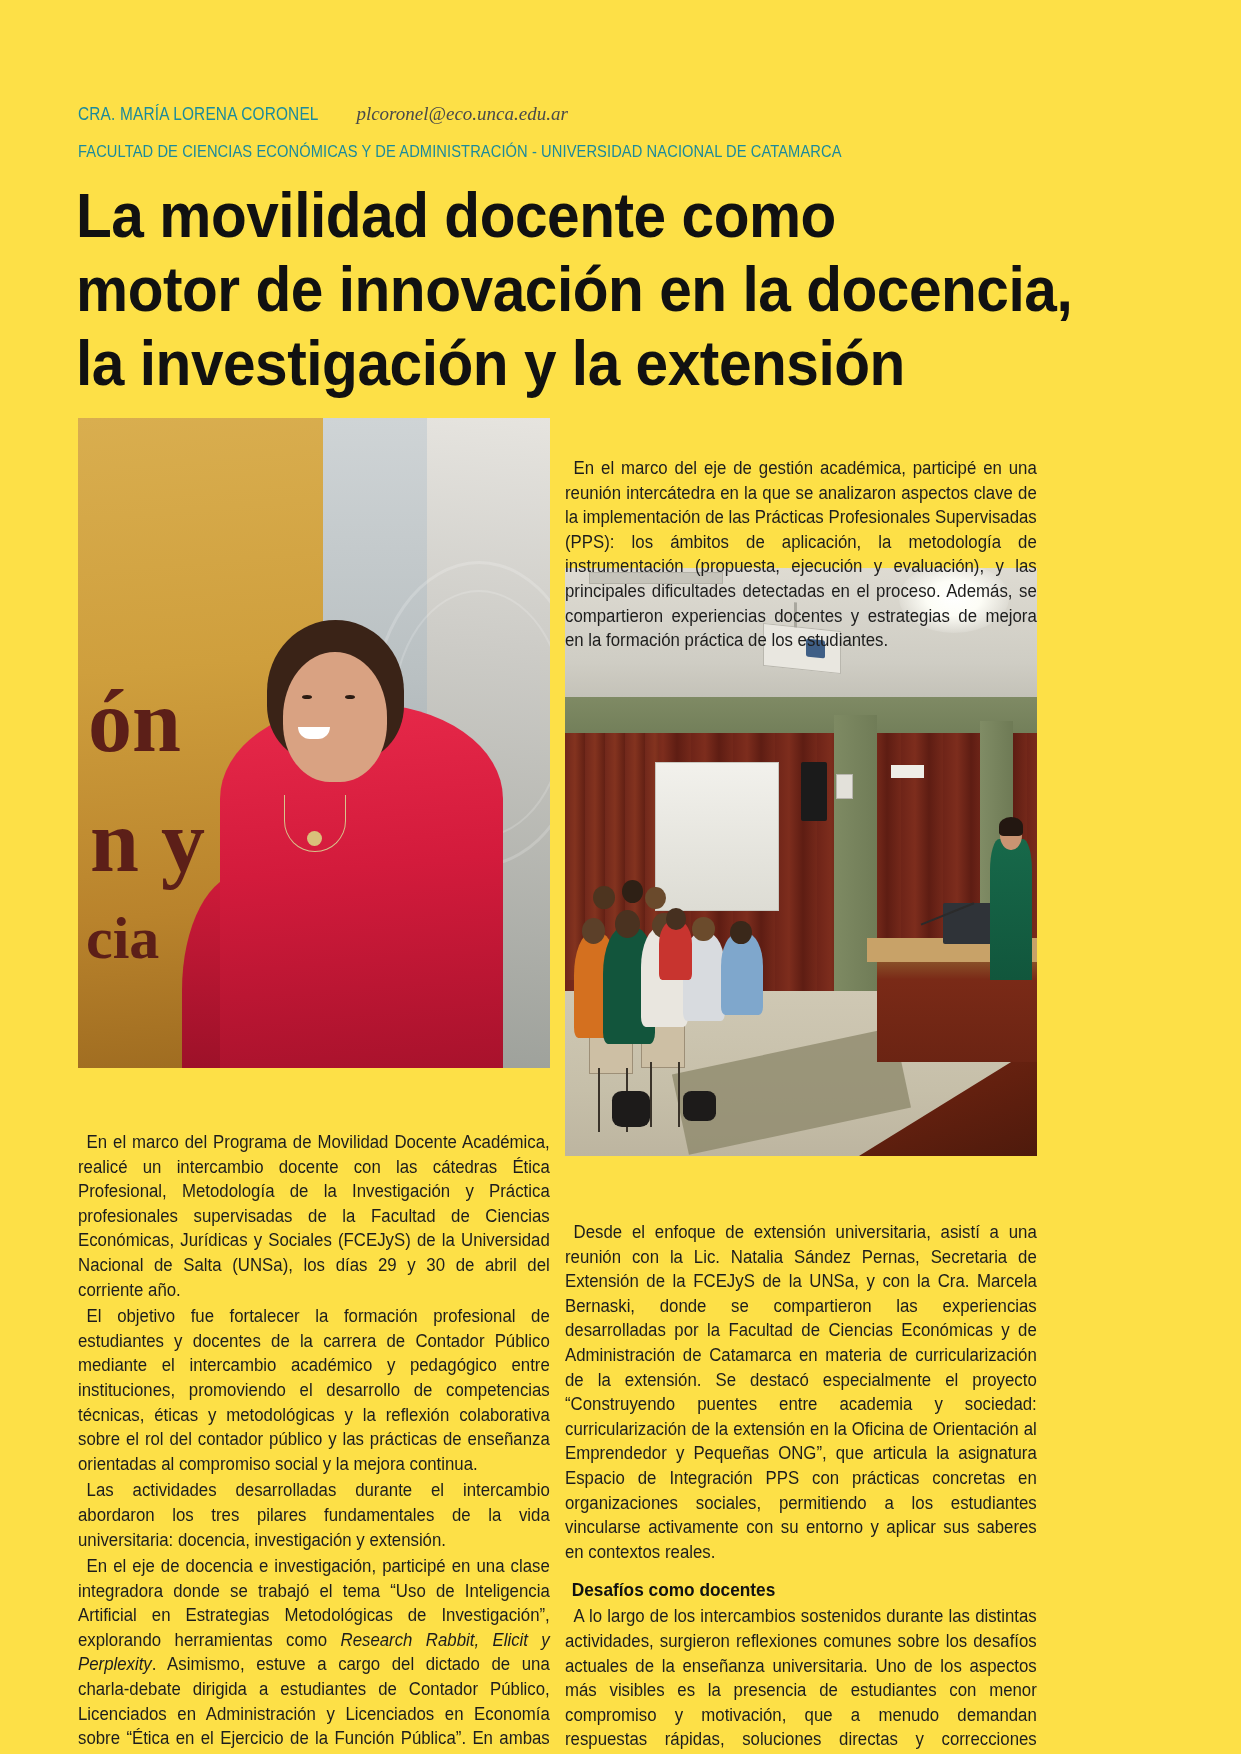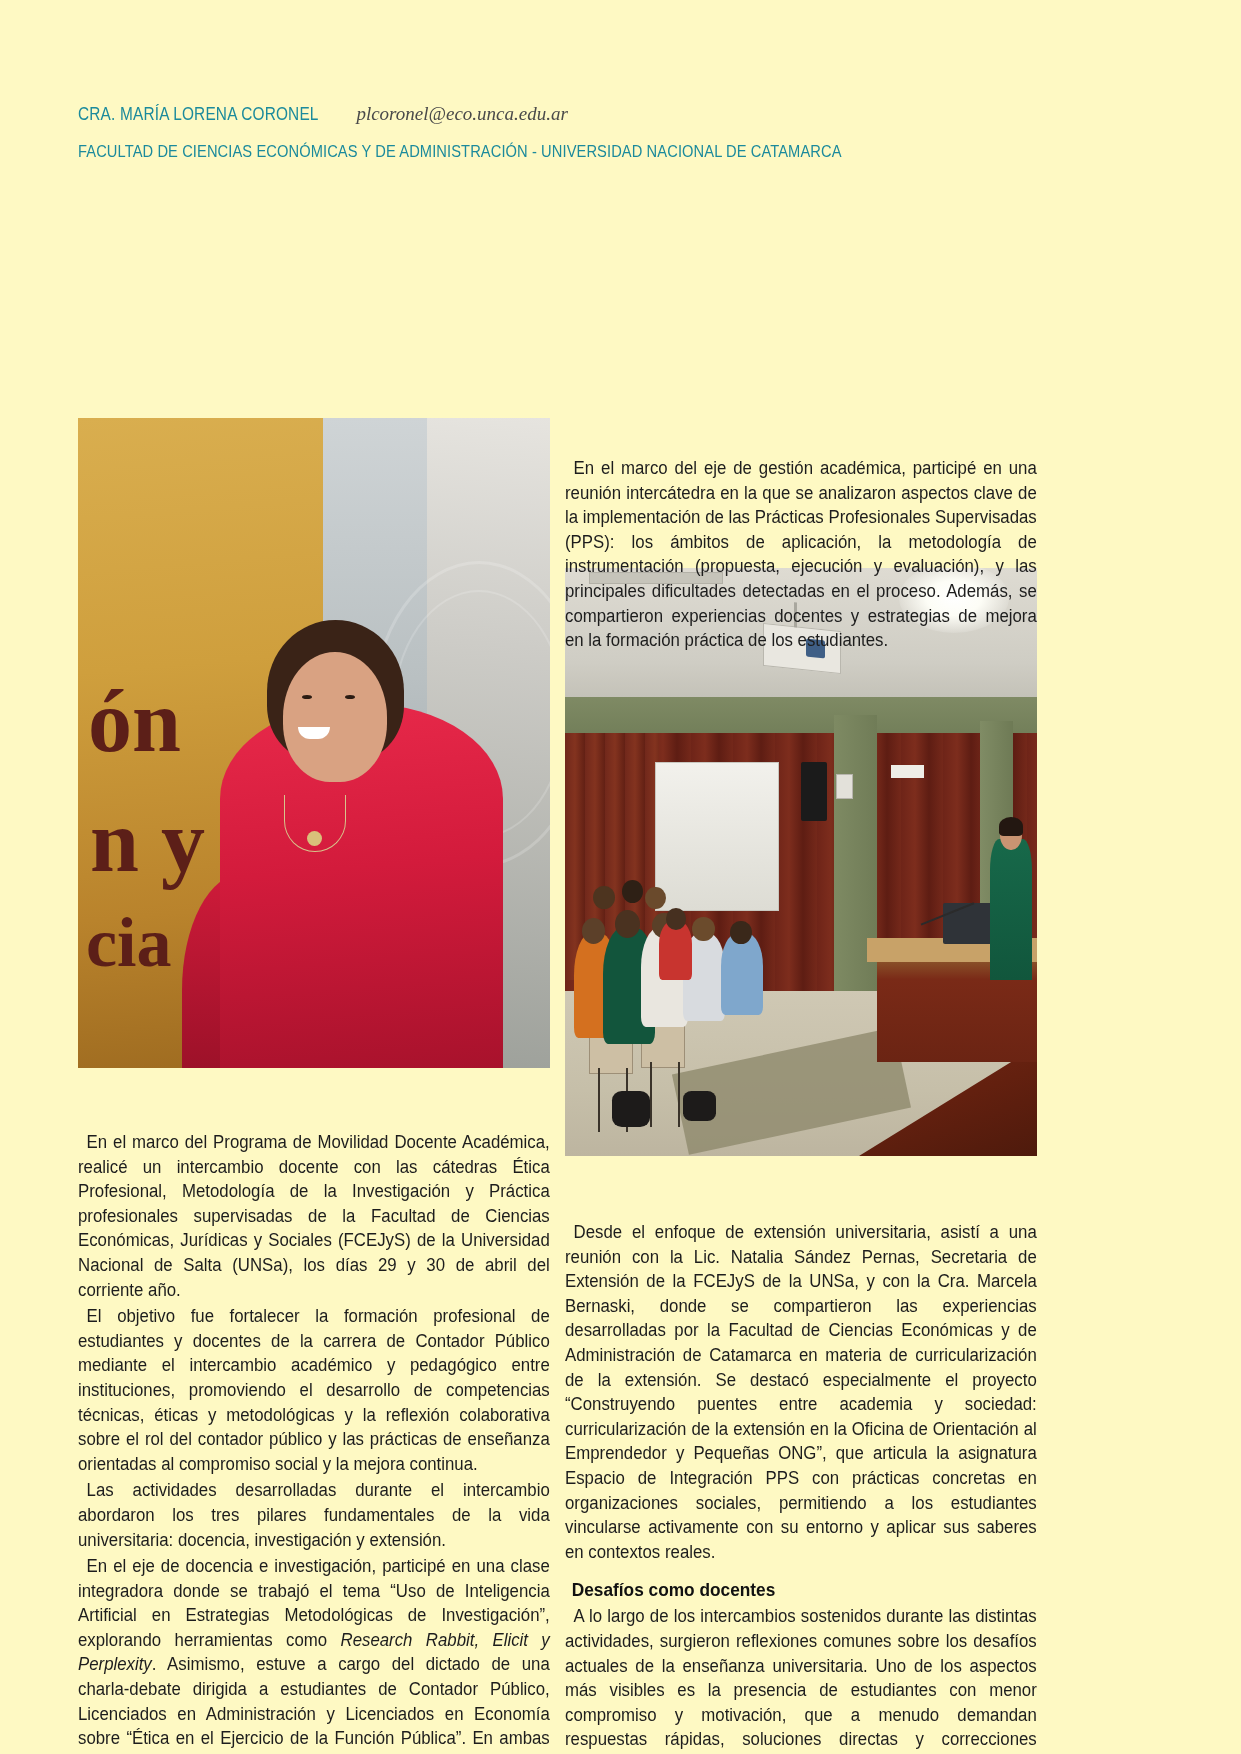--- a/index.html
+++ b/index.html
@@ -14,21 +14,21 @@
     color: #1a1a1a;
     overflow: hidden;
     position: relative;
   }
 
   .page {
     position: absolute;
     left: 0; top: 0;
     width: 1241px;
     height: 1754px;
-    background: #fef9c3;
+    background: #fde047;
   }
 
   
   .byline {
     position: absolute;
     left: 78px;
     top: 103px;
     width: 1000px;
     white-space: nowrap;
   }
@@ -137,21 +137,21 @@
   }
   .p1-banner-txt {
     position: absolute;
     font-family: "Liberation Serif", serif;
     font-weight: bold;
     color: #5c1f18;
     line-height: 1;
   }
   .p1-t1 { left: 10px;  top: 260px; font-size: 88px; }
   .p1-t2 { left: 12px;  top: 380px; font-size: 88px; }
-  .p1-t3 { left: 8px;   top: 490px; font-size: 70px; }
+  .p1-t3 { left: 8px;   top: 490px; font-size: 60px; }
   .p1-wallL {
     position: absolute; left: 52%; top: 0;
     width: 22%; height: 100%;
     background: linear-gradient(180deg,#cfd4d6 0%, #b9c0c2 40%, #8d9698 100%);
   }
   .p1-wallR {
     position: absolute; left: 74%; top: 0;
     width: 26%; height: 100%;
     background: linear-gradient(185deg,#e6e4df 0%, #cdccc7 35%, #9ea19b 100%);
   }
@@ -372,20 +372,25 @@
 </head>
 <body>
 
 <div class="page">
 
   <div class="byline">
     <span class="byline-name">CRA. MARÍA LORENA CORONEL</span><span class="byline-email">plcoronel@eco.unca.edu.ar</span>
   </div>
   <div class="affiliation">FACULTAD DE CIENCIAS ECONÓMICAS Y DE ADMINISTRACIÓN - UNIVERSIDAD NACIONAL DE CATAMARCA</div>
 
+  <div class="title">
+    <div class="title-line">La movilidad docente como</div>
+    <div class="title-line">motor de innovación en la docencia,</div>
+    <div class="title-line">la investigación y la extensión</div>
+  </div>
 
   <div class="photo1">
     <div class="p1-banner">
       <div class="p1-banner-txt p1-t1">ón</div>
       <div class="p1-banner-txt p1-t2">n y</div>
       <div class="p1-banner-txt p1-t3">cia</div>
     </div>
     <div class="p1-wallL"></div>
     <div class="p1-wallR"></div>
     <div class="p1-seal"></div>

